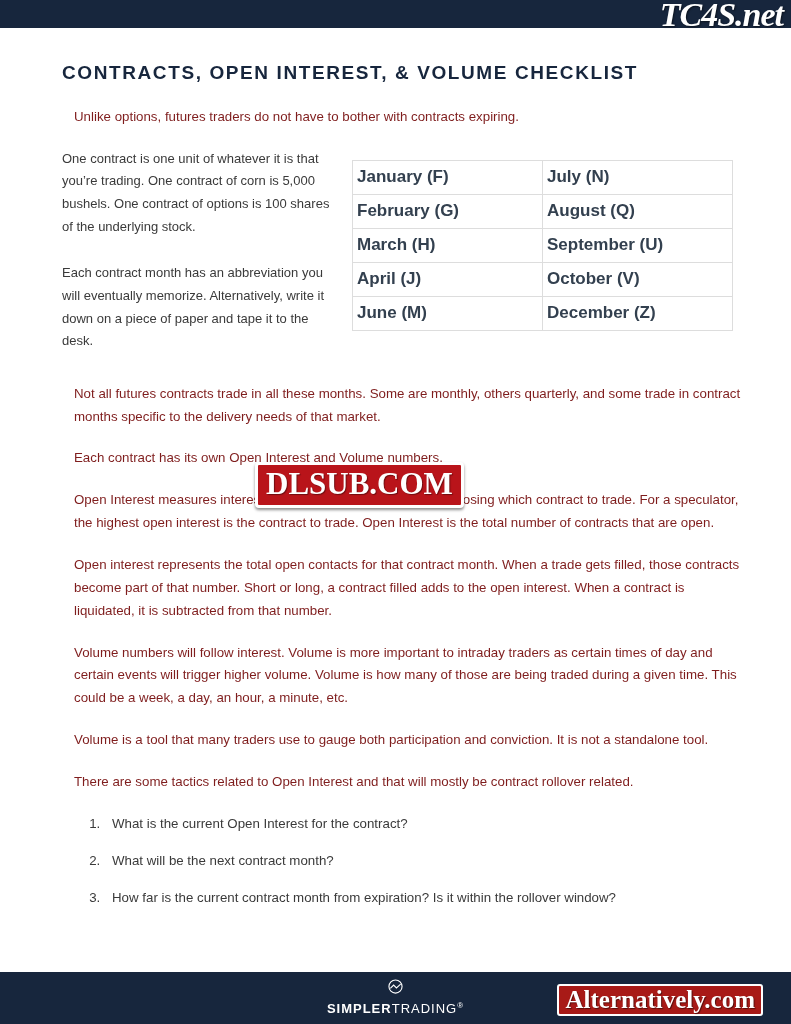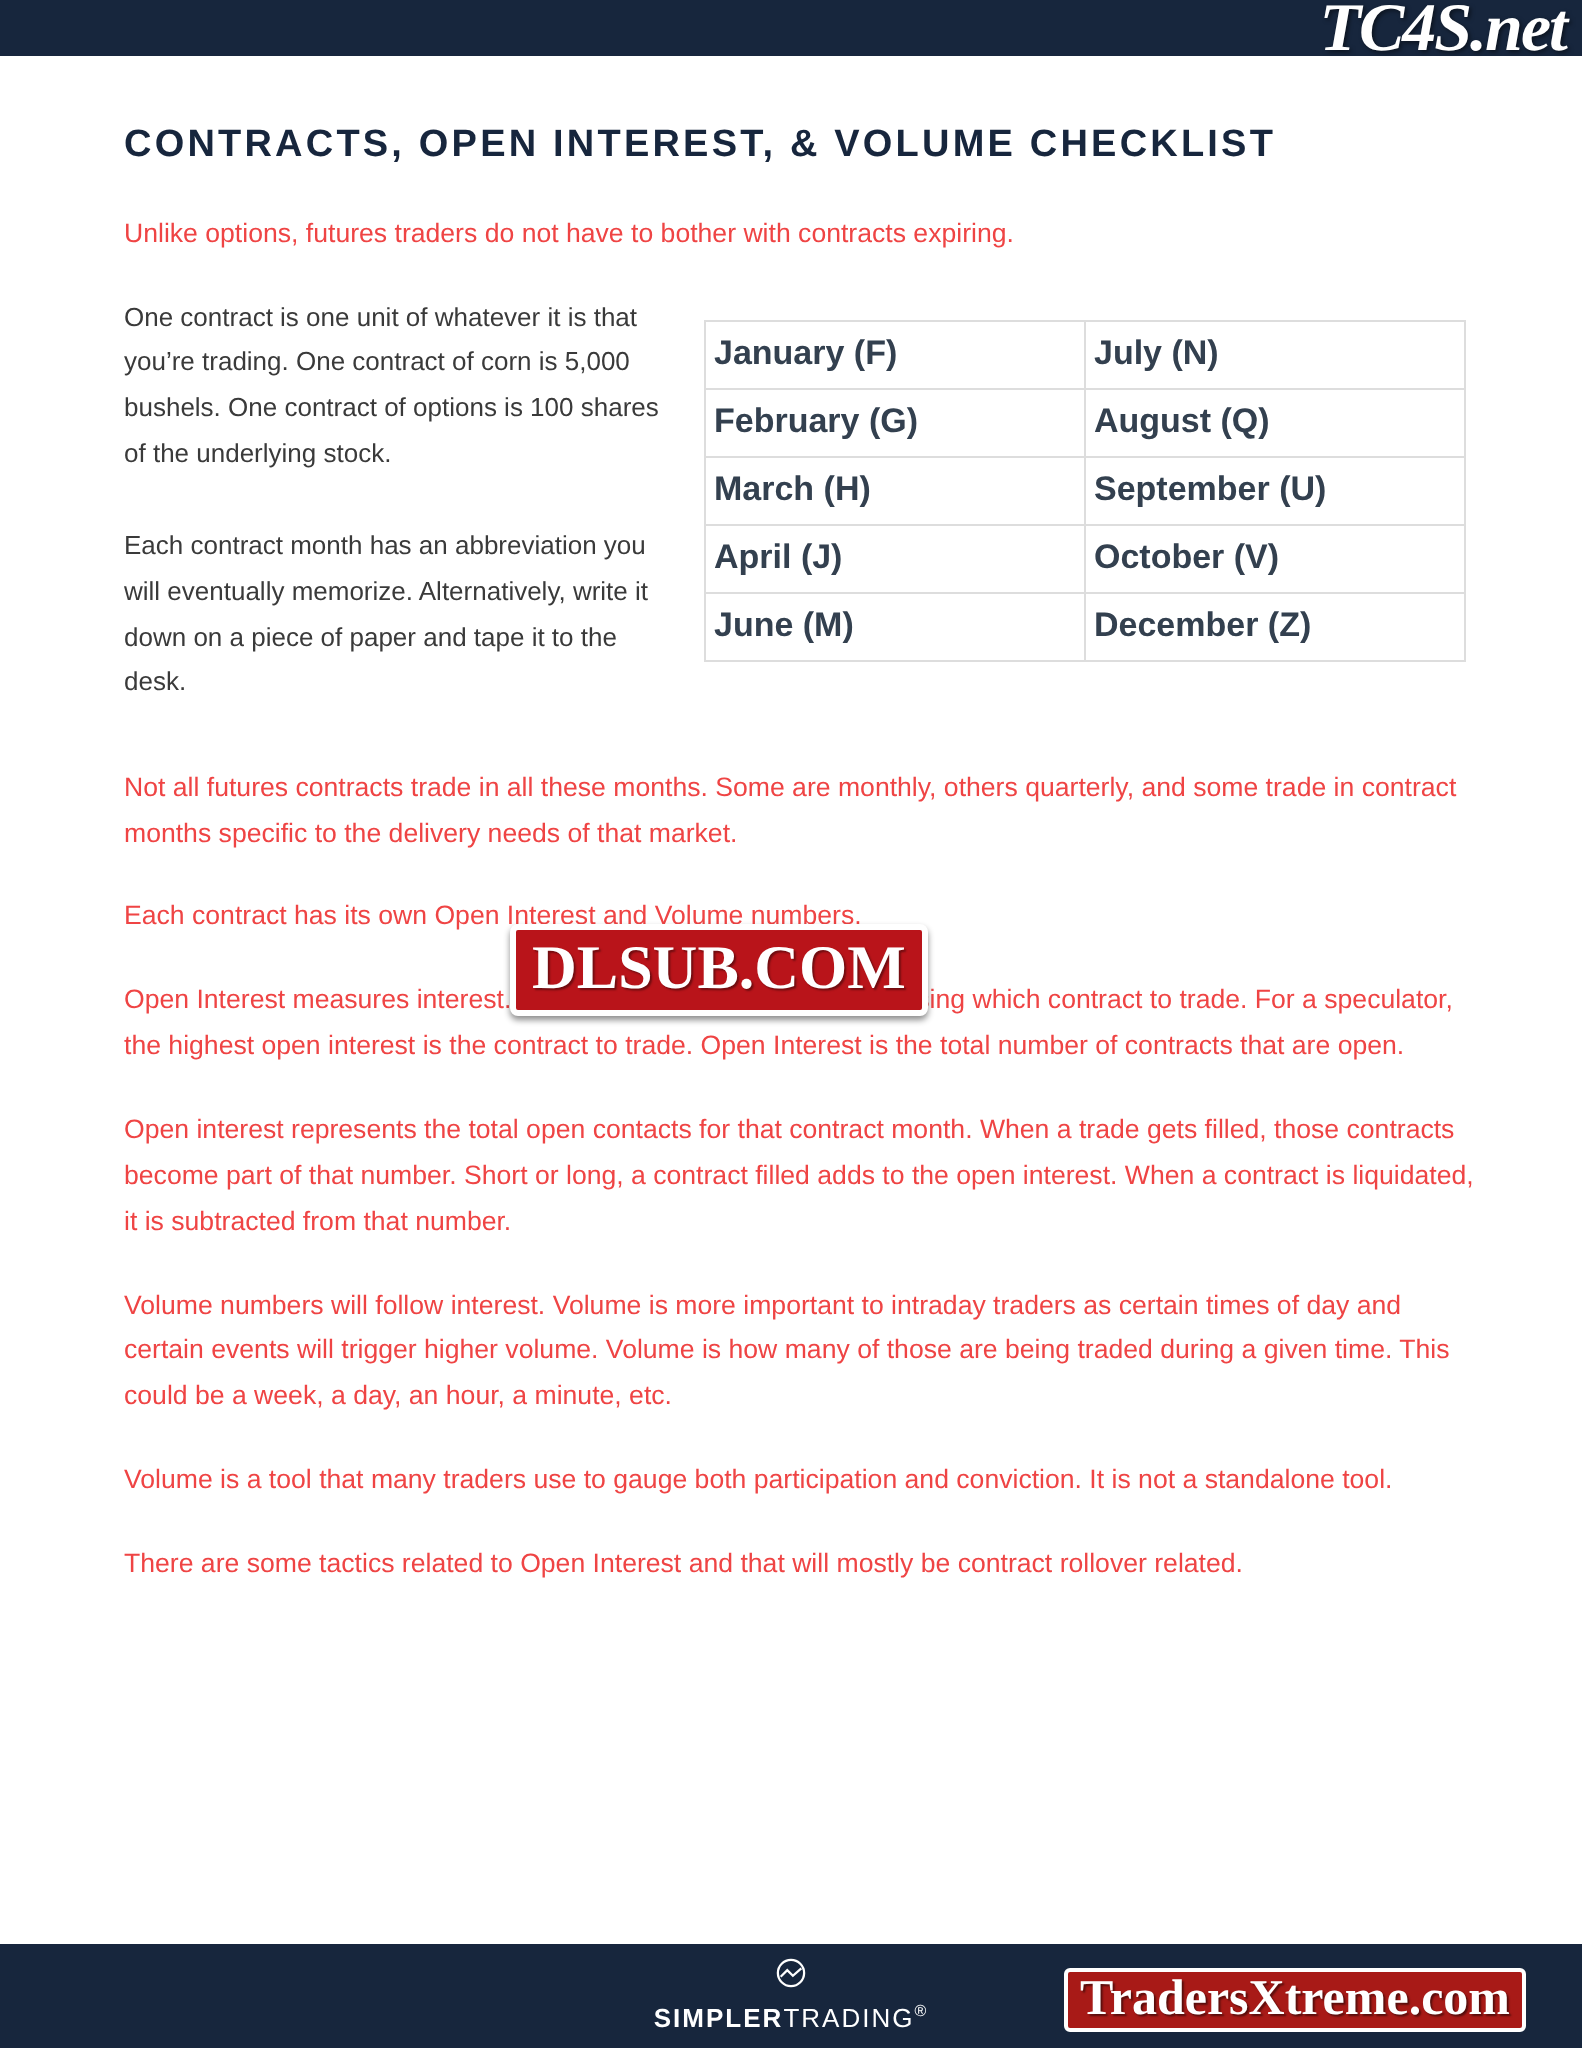--- a/index.html
+++ b/index.html
@@ -93,22 +93,22 @@
     font-size: 19px;
     font-weight: bold;
     letter-spacing: 1.6px;
     color: #17263d;
     margin: 4px 0 22px 0;
     text-transform: uppercase;
   }
   p.body {
     font-size: 13.3px;
     line-height: 1.72;
-    color: #ef4444;
-    margin: 0 0 19px 0;
+    color: #7f1d1d;
+    margin: 0 0 19px 12px;
   }
   .split {
     display: flex;
     align-items: flex-start;
     gap: 14px;
     margin-bottom: 6px;
   }
   .split-left {
     width: 276px;
     flex: 0 0 276px;
@@ -213,33 +213,38 @@
     </div>
 
     <p class="body">Not all futures contracts trade in all these months. Some are monthly, others quarterly, and some trade in contract months specific to the delivery needs of that market.</p>
     <p class="body">Each contract has its own Open Interest and Volume numbers.</p>
     <p class="body">Open Interest measures interest. Open interest is important in choosing which contract to trade. For a speculator, the highest open interest is the contract to trade. Open Interest is the total number of contracts that are open.</p>
     <p class="body">Open interest represents the total open contacts for that contract month. When a trade gets filled, those contracts become part of that number. Short or long, a contract filled adds to the open interest. When a contract is liquidated, it is subtracted from that number.</p>
     <p class="body">Volume numbers will follow interest. Volume is more important to intraday traders as certain times of day and certain events will trigger higher volume. Volume is how many of those are being traded during a given time. This could be a week, a day, an hour, a minute, etc.</p>
     <p class="body">Volume is a tool that many traders use to gauge both participation and conviction. It is not a standalone tool.</p>
     <p class="body">There are some tactics related to Open Interest and that will mostly be contract rollover related.</p>
 
+    <ol class="tactics">
+      <li>What is the current Open Interest for the contract?</li>
+      <li>What will be the next contract month?</li>
+      <li>How far is the current contract month from expiration? Is it within the rollover window?</li>
+    </ol>
 
   </div>
 
   <div class="center-watermark">
     <span>DLSUB.COM</span>
   </div>
 
   <div class="bottombar">
     <div class="brand">
       <span class="brand-mark">
         <svg viewBox="0 0 16 16" width="15" height="15" aria-hidden="true">
           <circle cx="8" cy="8" r="7" fill="none" stroke="#ffffff" stroke-width="1.2"></circle>
           <path d="M2.5 10 L6 6.5 L9 9.5 L13.5 5.5" fill="none" stroke="#ffffff" stroke-width="1.2"></path>
         </svg>
       </span>
       <span class="brand-text"><b>SIMPLER</b><span>TRADING</span><span class="brand-reg">®</span></span>
     </div>
-    <div class="footer-watermark">TradersXtreme.com</div>
+    <div class="footer-watermark">Alternatively.com</div>
   </div>
 
 </div>
 
 </body></html>

